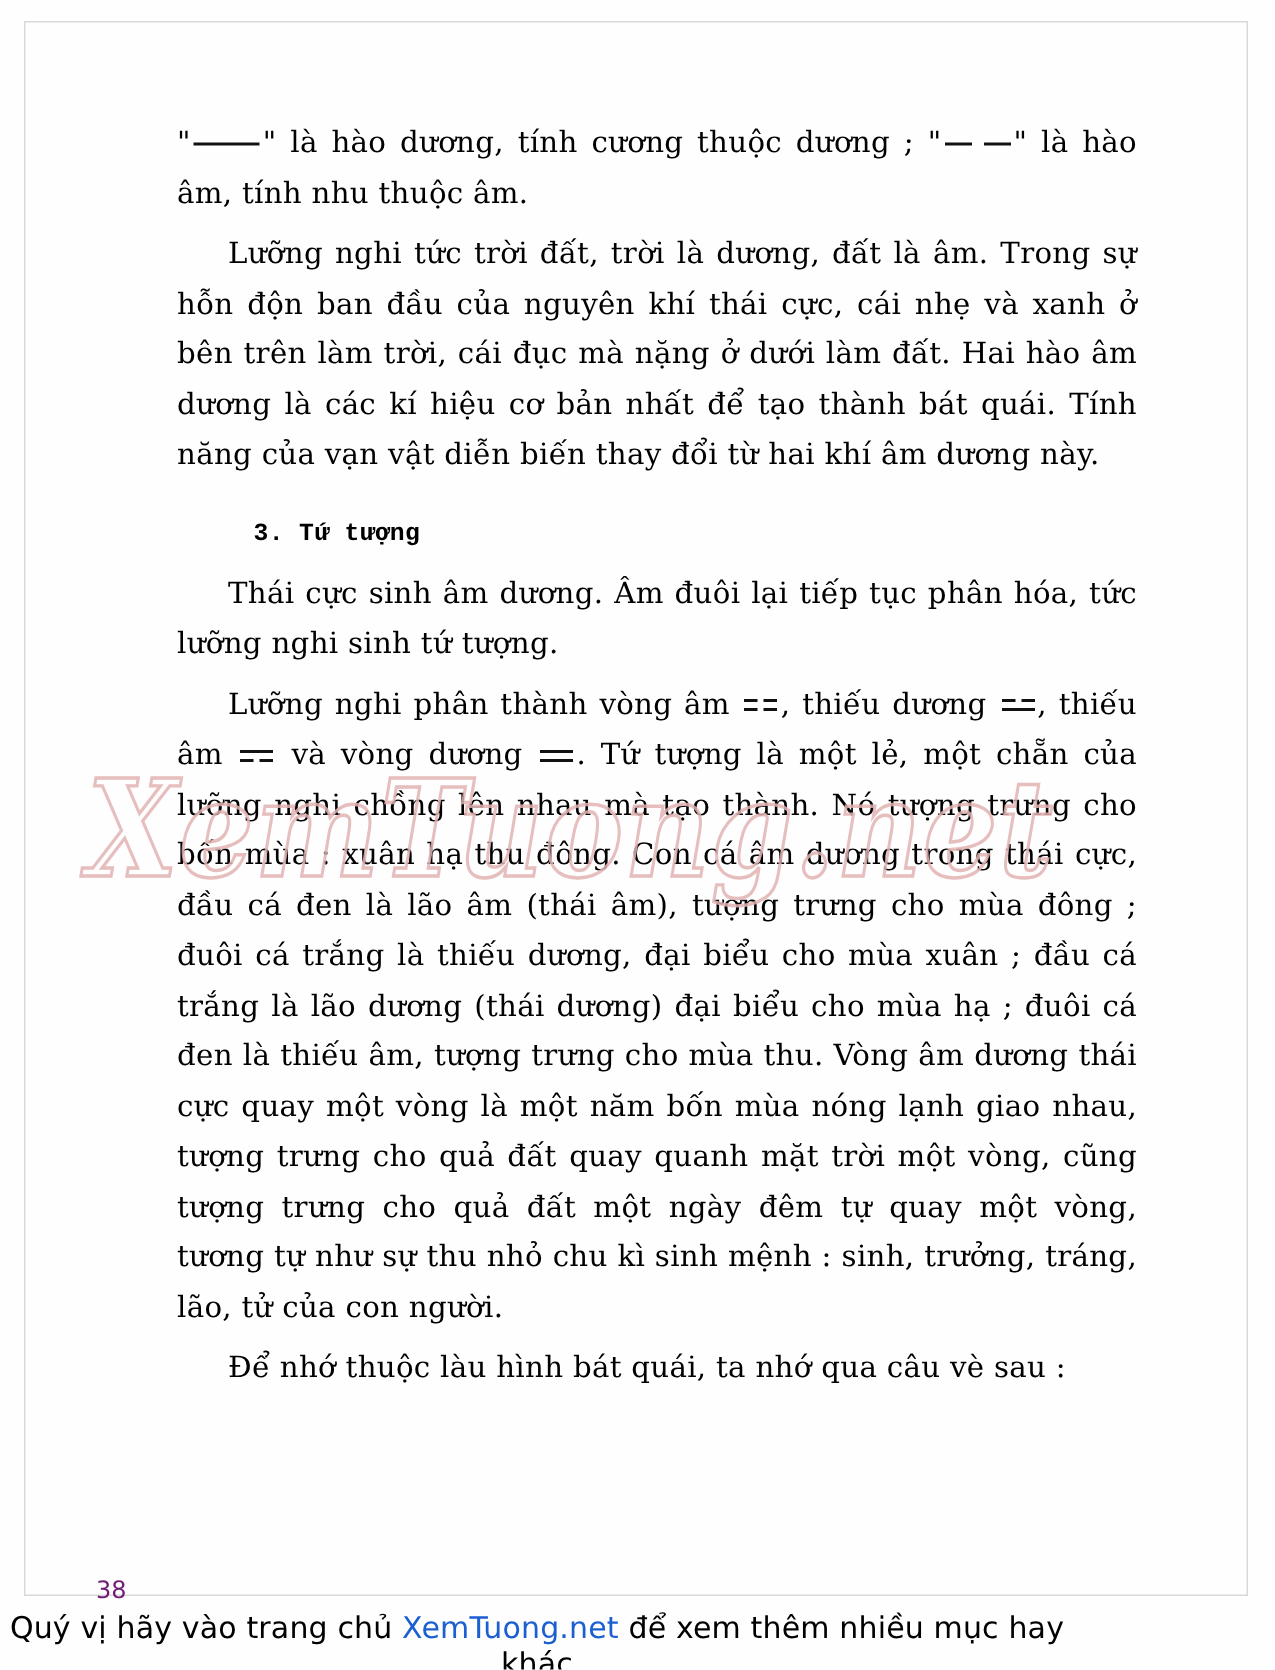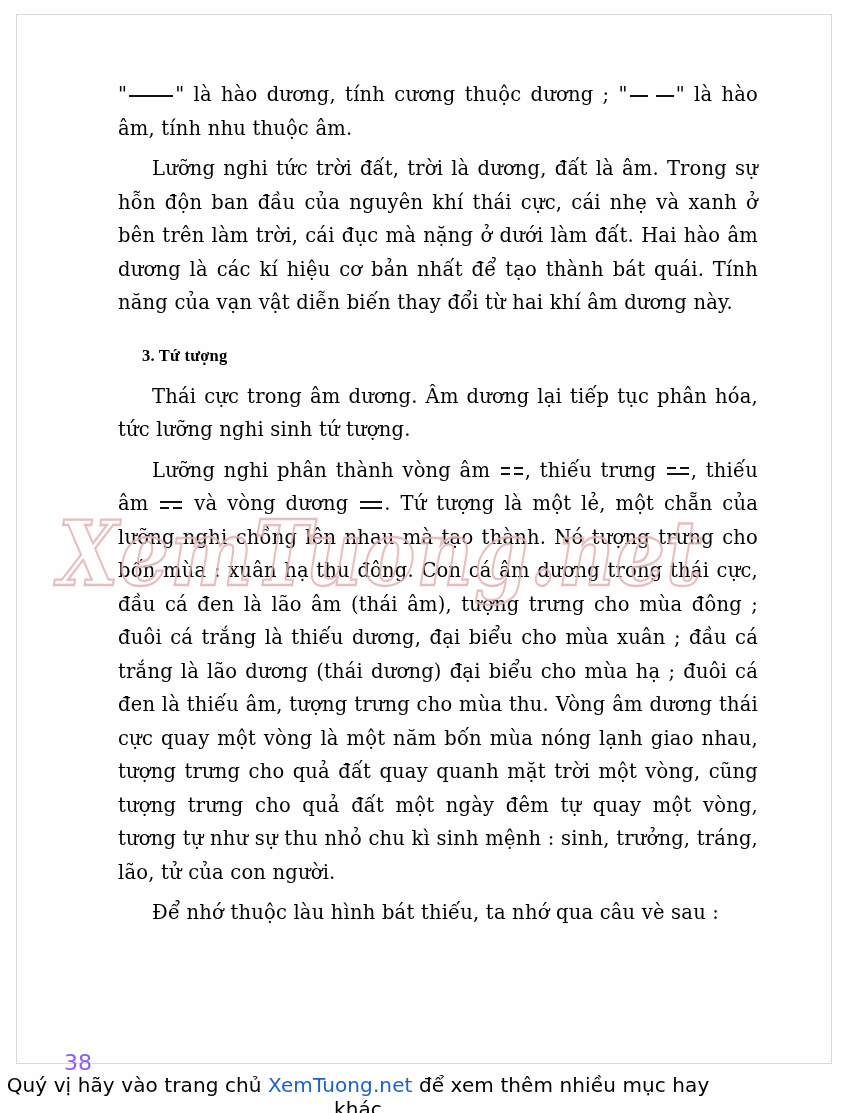--- a/index.html
+++ b/index.html
@@ -52,24 +52,24 @@
     text-indent: 34px;
   }
   p.para + p.para {
     margin-top: 7px;
   }
   p.noindent {
     text-indent: 0;
   }
 
   h3.subhead {
-    font-family: Liberation Serif, serif;
+    font-family: Liberation Mono, monospace;
     font-size: 16.5px;
     font-weight: bold;
-    margin: 26px 0 14px 24px;
+    margin: 26px 0 14px 51px;
     color: #000;
     letter-spacing: 0.2px;
   }
 
   .trigram {
     display: inline-block;
     position: relative;
     width: 22px;
     height: 10px;
     vertical-align: middle;
@@ -130,22 +130,22 @@
     pointer-events: none;
     opacity: 0.85;
     transform: scaleY(1.15);
   }
 
   .page-number {
     position: absolute;
     left: 64px;
     top: 1050px;
     font-family: "DejaVu Sans", sans-serif;
-    font-size: 22px;
-    color: #8b5cf6;
+    font-size: 16px;
+    color: #701a75;
   }
 
   .footer-banner {
     position: absolute;
     left: 0;
     top: 1073px;
     width: 716px;
     text-align: center;
     font-family: "DejaVu Sans", sans-serif;
     font-size: 20px;
@@ -165,34 +165,34 @@
   <div class="content">
 
     <p class="para noindent">
       <span>"</span><span class="yang-line"></span><span>" là hào dương, tính cương thuộc dương ; "</span><span class="yin-line"><i class="l"></i><i class="r"></i></span><span>" là hào âm, tính nhu thuộc âm.</span>
     </p>
 
     <p class="para">Lưỡng nghi tức trời đất, trời là dương, đất là âm. Trong sự hỗn độn ban đầu của nguyên khí thái cực, cái nhẹ và xanh ở bên trên làm trời, cái đục mà nặng ở dưới làm đất. Hai hào âm dương là các kí hiệu cơ bản nhất để tạo thành bát quái. Tính năng của vạn vật diễn biến thay đổi từ hai khí âm dương này.</p>
 
     <h3 class="subhead">3. Tứ tượng</h3>
 
-    <p class="para">Thái cực trong âm dương. Âm dương lại tiếp tục phân hóa, tức lưỡng nghi sinh tứ tượng.</p>
+    <p class="para">Thái cực sinh âm dương. Âm đuôi lại tiếp tục phân hóa, tức lưỡng nghi sinh tứ tượng.</p>
 
     <p class="para">
       <span>Lưỡng nghi phân thành vòng âm</span>
-      <span class="trigram"><i class="top half-l"></i><i class="top half-r"></i><i class="bot half-l"></i><i class="bot half-r"></i></span><span>, thiếu trưng</span>
+      <span class="trigram"><i class="top half-l"></i><i class="top half-r"></i><i class="bot half-l"></i><i class="bot half-r"></i></span><span>, thiếu dương</span>
       <span class="trigram"><i class="top half-l"></i><i class="top half-r"></i><i class="bot"></i></span><span>, thiếu âm</span>
       <span class="trigram"><i class="top"></i><i class="bot half-l"></i><i class="bot half-r"></i></span>
       <span>và vòng dương</span>
       <span class="trigram"><i class="top"></i><i class="bot"></i></span><span>. Tứ tượng là một lẻ, một chẵn của lưỡng nghi chồng lên nhau mà tạo thành. Nó tượng trưng cho bốn mùa : xuân hạ thu đông. Con cá âm dương trong thái cực, đầu cá đen là lão âm (thái âm), tượng trưng cho mùa đông ; đuôi cá trắng là thiếu dương, đại biểu cho mùa xuân ; đầu cá trắng là lão dương (thái dương) đại biểu cho mùa hạ ; đuôi cá đen là thiếu âm, tượng trưng cho mùa thu. Vòng âm dương thái cực quay một vòng là một năm bốn mùa nóng lạnh giao nhau, tượng trưng cho quả đất quay quanh mặt trời một vòng, cũng tượng trưng cho quả đất một ngày đêm tự quay một vòng, tương tự như sự thu nhỏ chu kì sinh mệnh : sinh, trưởng, tráng, lão, tử của con người.</span>
     </p>
 
 
 
-    <p class="para">Để nhớ thuộc làu hình bát thiếu, ta nhớ qua câu vè sau :</p>
+    <p class="para">Để nhớ thuộc làu hình bát quái, ta nhớ qua câu vè sau :</p>
 
   </div>
 
   <div class="watermark">XemTuong.net</div>
 
   <div class="page-number">38</div>
 
   <div class="footer-banner">
     <span>Quý vị hãy vào trang chủ </span><span class="hl">XemTuong.net</span><span> để xem thêm nhiều mục hay khác</span>
   </div>

